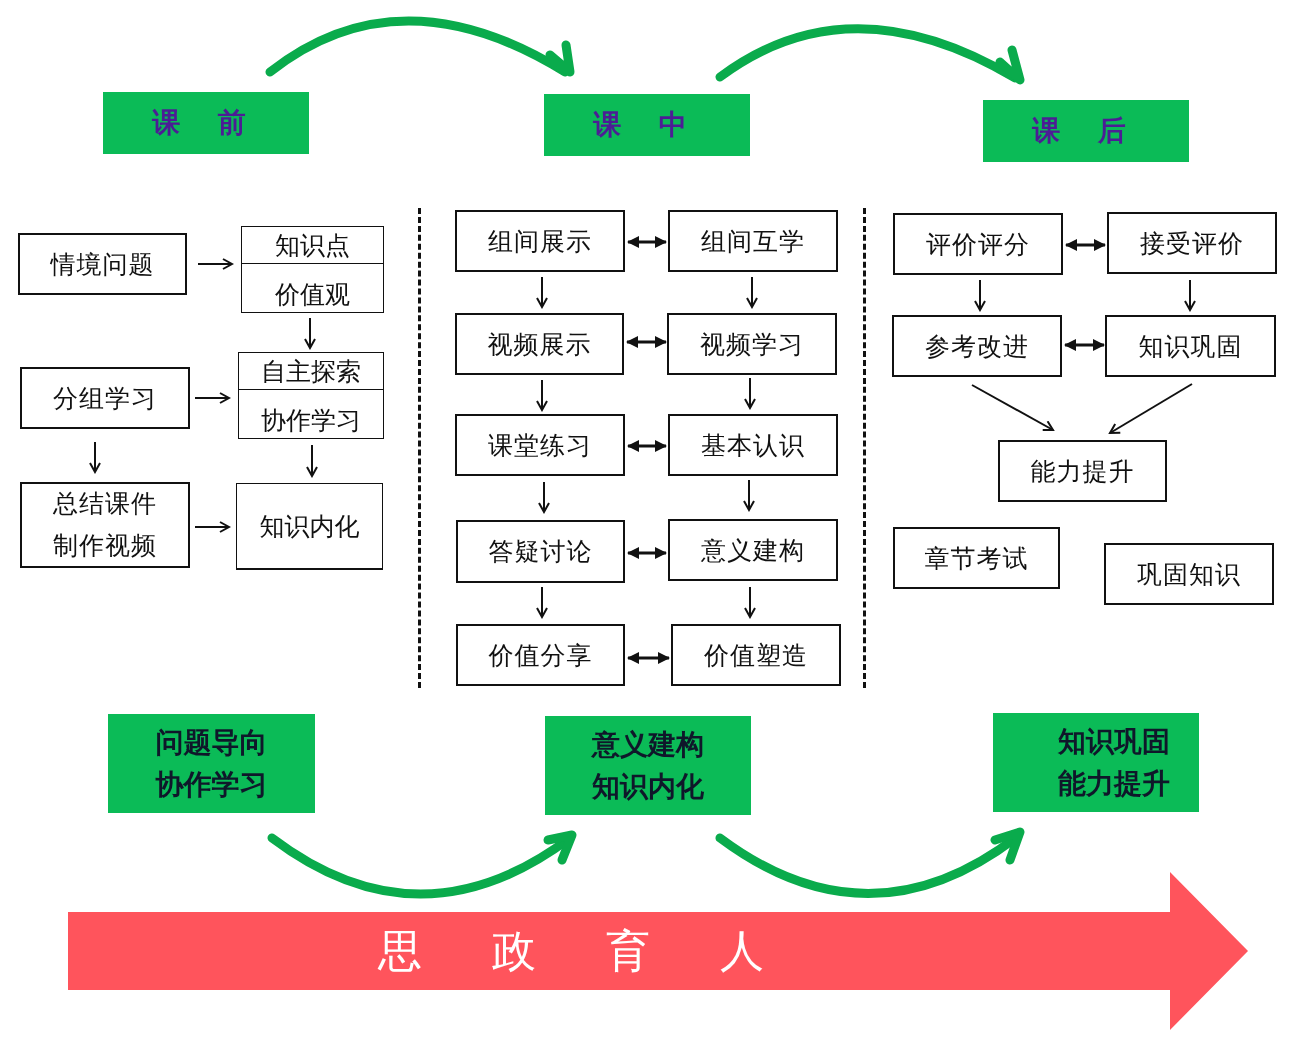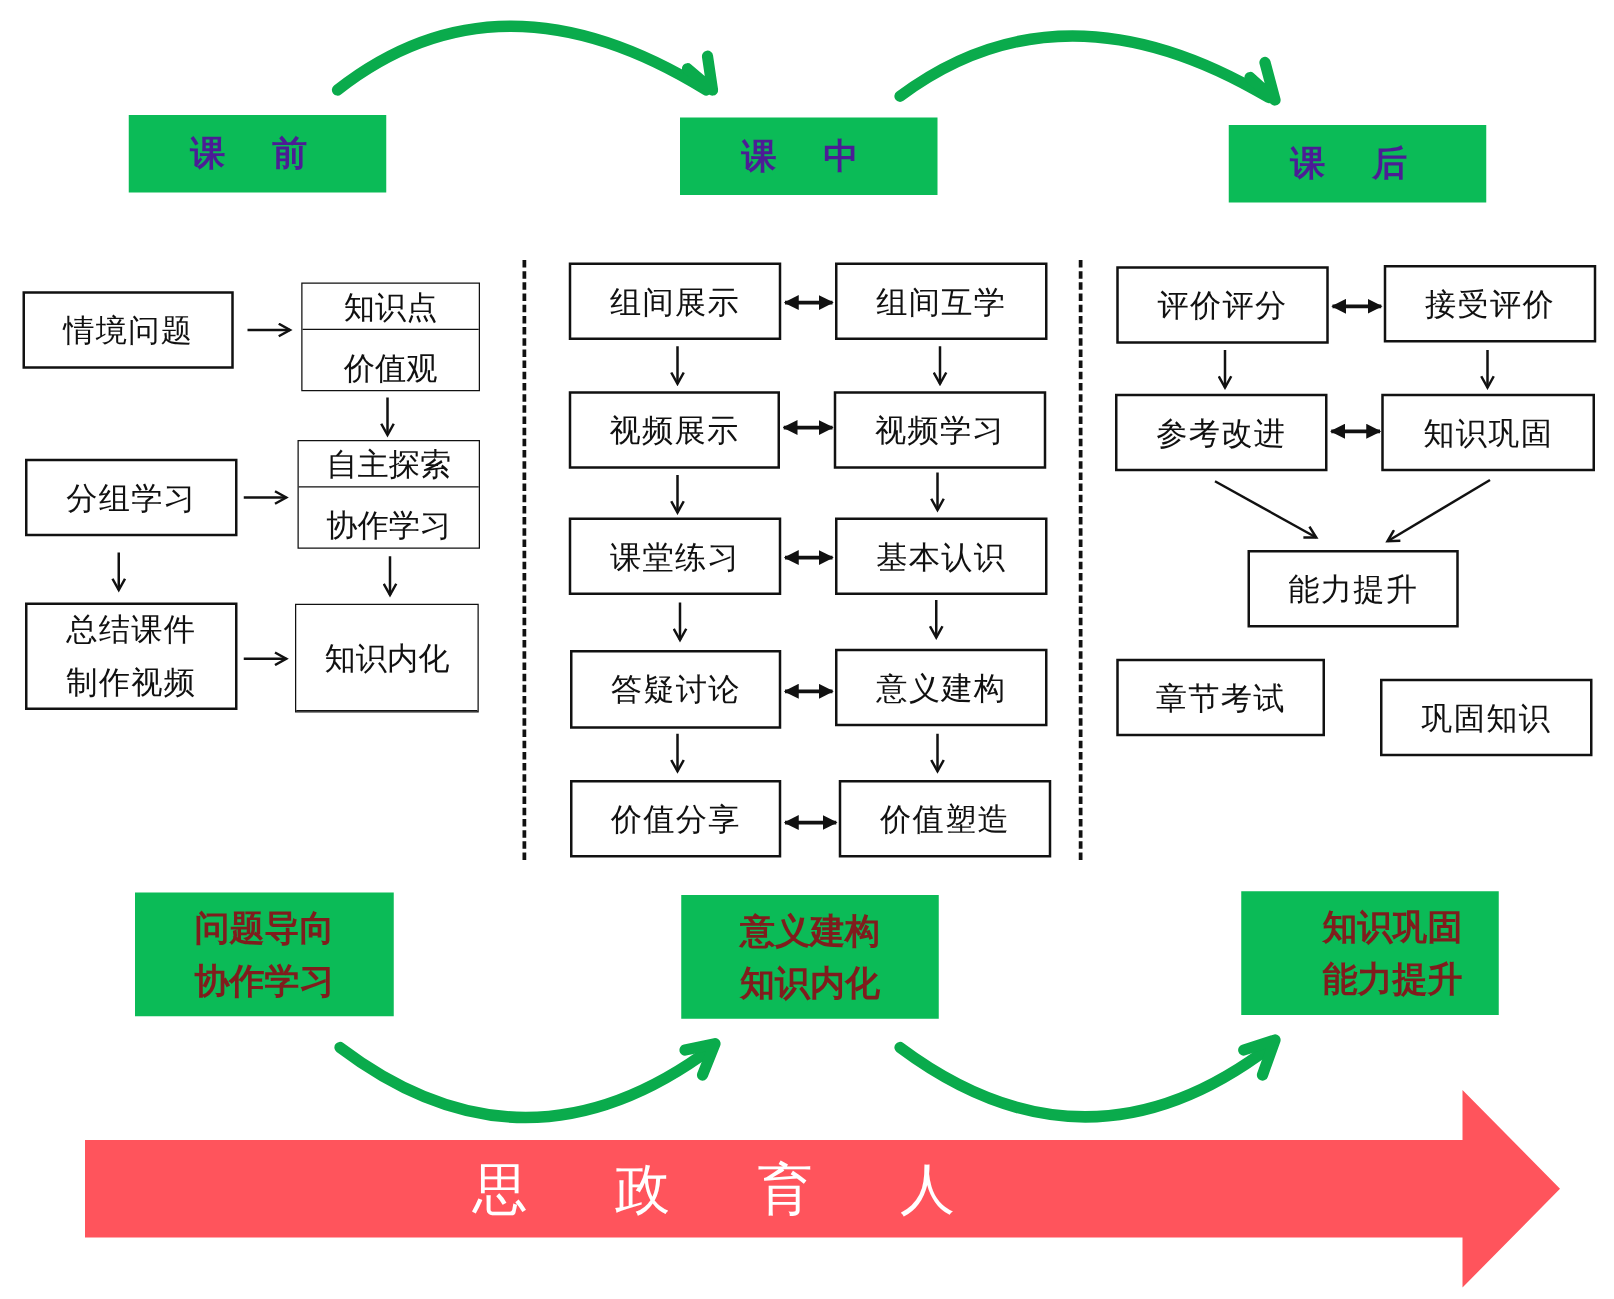--- a/index.html
+++ b/index.html
@@ -4,21 +4,21 @@
 <style>
   html, body { margin:0; padding:0; background:#ffffff; }
   body { width:1291px; height:1039px; position:relative; overflow:hidden;
          font-family:"DejaVu Serif","Liberation Serif",serif; color:#111; }
   .abs { position:absolute; box-sizing:border-box; }
   .stage { background:#0bbb57; display:flex; align-items:center; justify-content:center;
            font-family:"DejaVu Sans","Liberation Sans",sans-serif; font-weight:bold;
            font-size:28px; letter-spacing:14px; color:#4c1d95; }
   .goal { background:#0bbb57; display:flex; flex-direction:column; align-items:center; justify-content:center;
           font-family:"DejaVu Sans","Liberation Sans",sans-serif; font-weight:bold;
-          font-size:28px; line-height:42px; color:#7f1d1d; }
+          font-size:28px; line-height:42px; color:#0f172a; }
   .box { border:2px solid #111; background:#fff; display:flex; align-items:center; justify-content:center;
          font-size:25px; letter-spacing:1px; }
   .split { border:1.5px solid #111; background:#fff; display:flex; flex-direction:column;gap:12px; }
   .split > div { flex:1; display:flex; align-items:center; justify-content:center; font-size:25px; }
   .split > div:first-child { border-bottom:1.5px solid #111; }
   .twoline { flex-direction:column; line-height:42px; }
   .dash { border-left:3px dashed #111; width:0; }
   svg.overlay { position:absolute; left:0; top:0; pointer-events:none; }
   .banner-text { position:absolute; left:0; width:1170px; top:912px; height:78px; display:flex;
                  align-items:center; justify-content:center; color:#fff; font-size:44px; letter-spacing:28px;text-align:center; }

